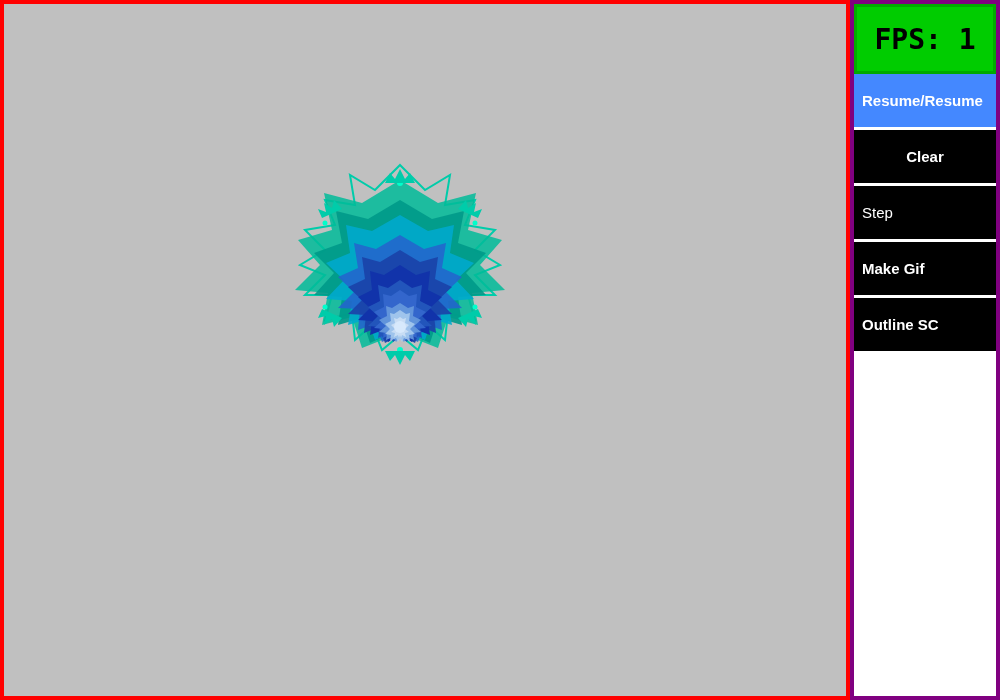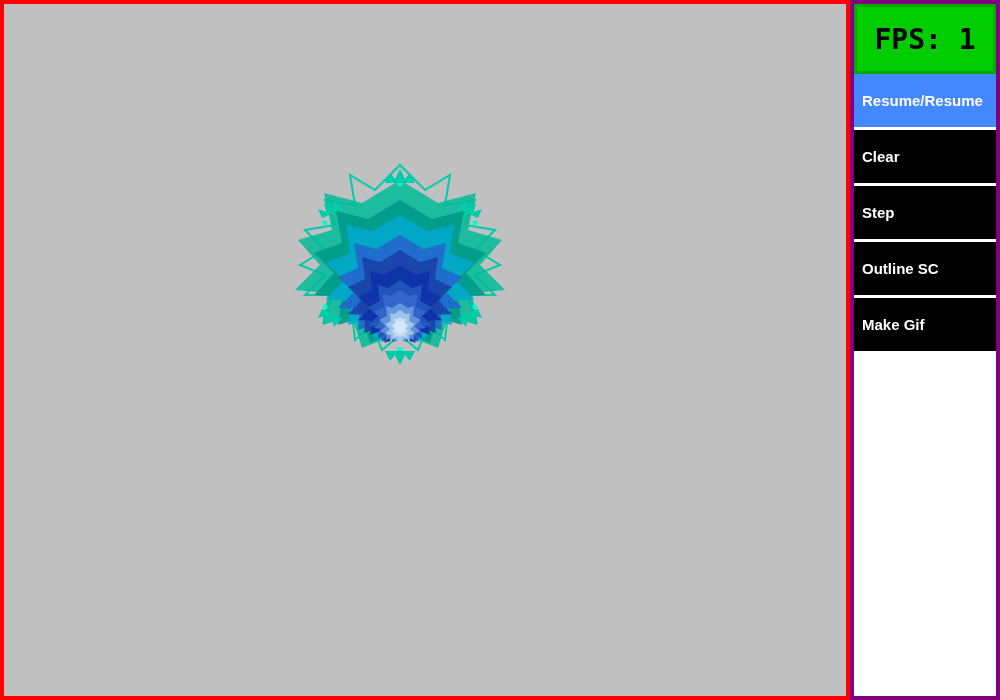--- a/index.html
+++ b/index.html
@@ -61,31 +61,31 @@
 
     #btn-clear {
       background: #000000;
       color: white;
       font-family: Arial, sans-serif;
       font-size: 15px;
       font-weight: bold;
       border: none;
       cursor: pointer;
       padding: 18px 8px;
-      text-align: left;
+      text-align: center;
       width: 100%;
       border-bottom: 3px solid white;
     }
 
     #btn-step {
       background: #000000;
       color: white;
       font-family: Arial, sans-serif;
       font-size: 15px;
-      font-weight: bold;
+      font-weight: normal;
       border: none;
       cursor: pointer;
       padding: 18px 8px;
       text-align: left;
       width: 100%;
       border-bottom: 3px solid white;
     }
 
     #btn-make-gif {
       background: #000000;
@@ -184,16 +184,16 @@
   </svg>
 </div>
 
 <div id="sidebar">
   <div id="fps-display">
     <span>FPS: 1</span>
   </div>
   <button id="btn-pause-resume">Resume/Resume</button>
   <button id="btn-clear">Clear</button>
   <button id="btn-step">Step</button>
+  <button id="btn-make-gif">Make Gif</button>
   <button id="btn-outline-sc">Outline SC</button>
-  <button id="btn-make-gif">Make Gif</button>
   <div id="sidebar-bottom"></div>
 </div>
 
 </body></html>

